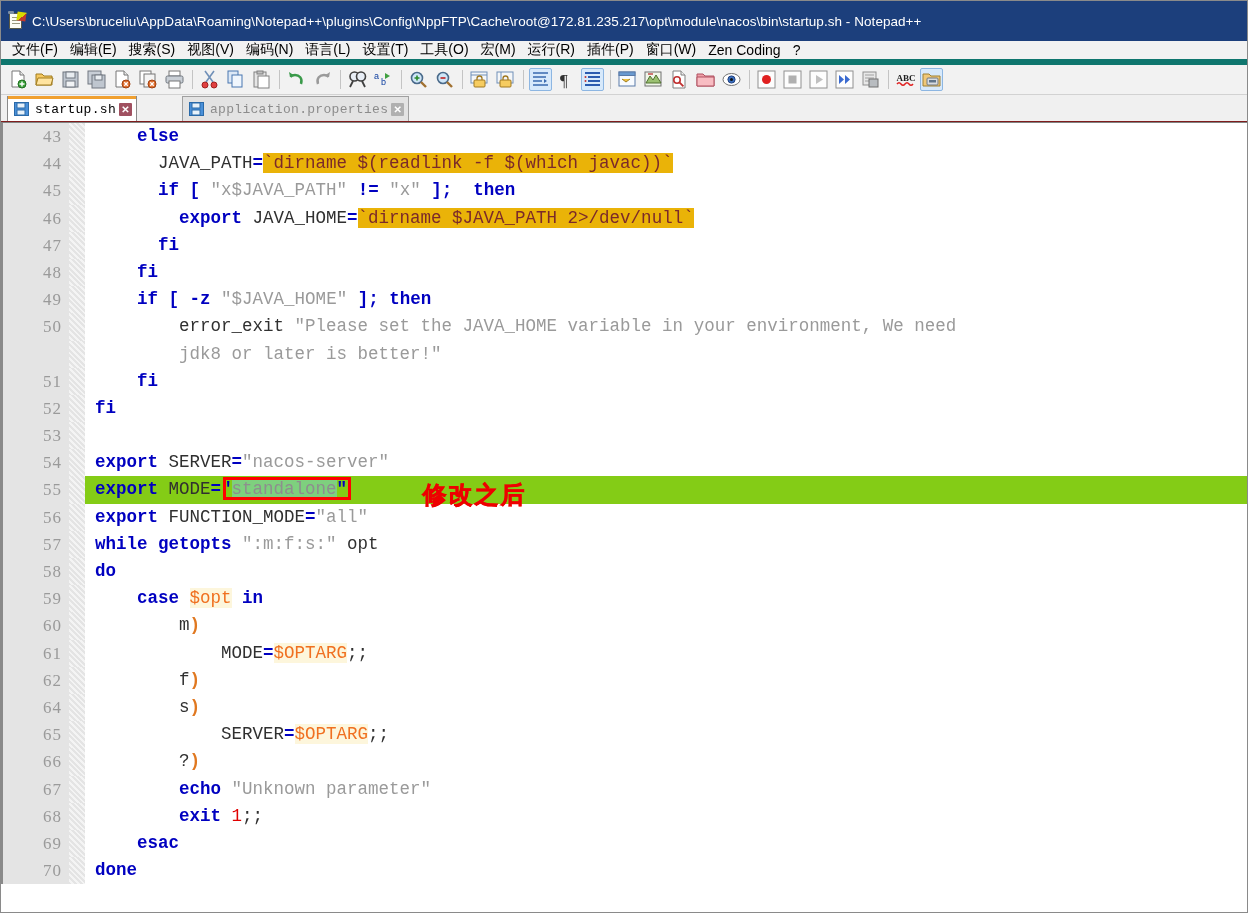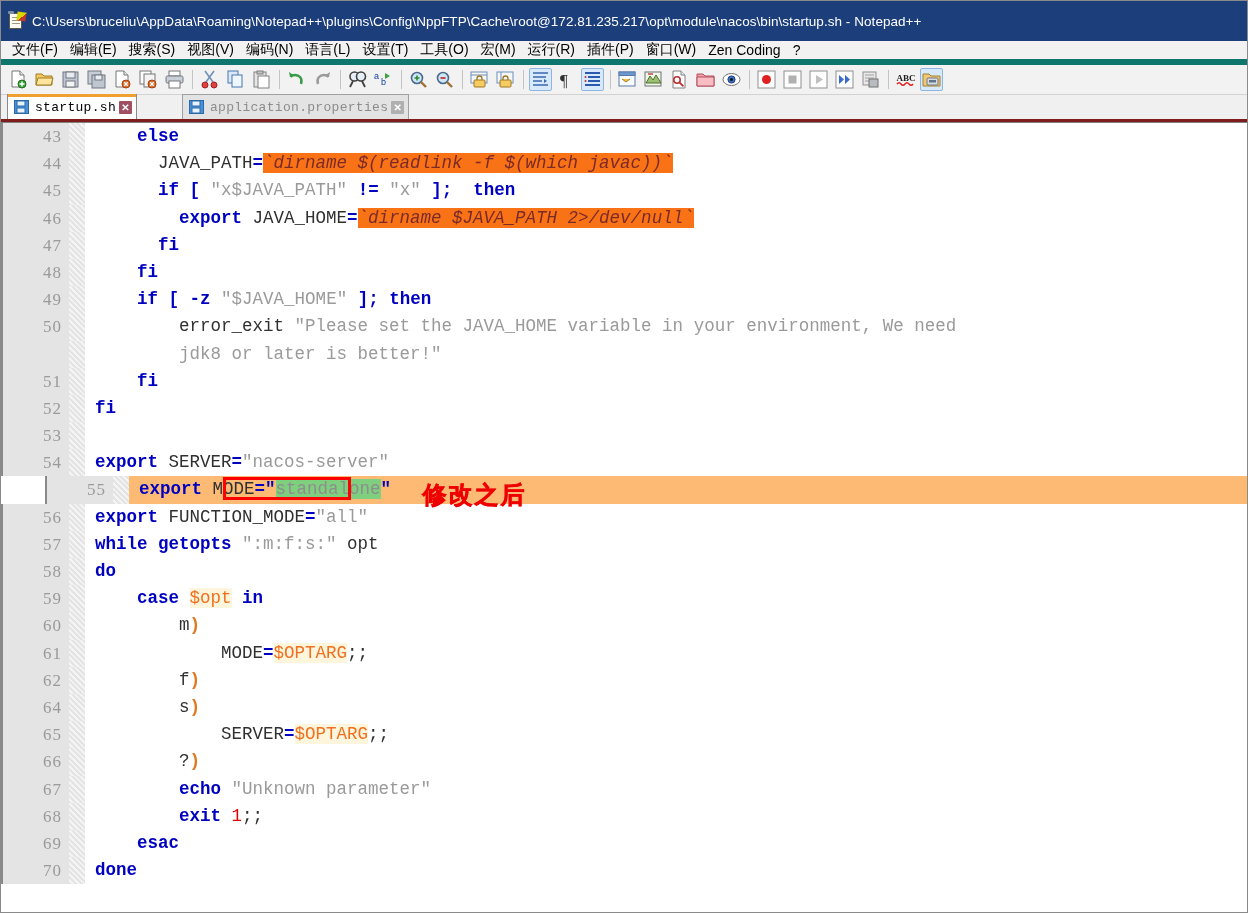--- a/index.html
+++ b/index.html
@@ -106,21 +106,21 @@
     flex: 0 0 auto;
   }
 
   
   .tabbar {
     height: 27px; min-height: 27px;
     background: #f0f0f0;
     display: flex; align-items: flex-end;
     padding-left: 6px;
     position: relative;
-    border-bottom: 3px solid #7f1d1d;
+    border-bottom: 1px solid #7f1d1d;
   }
   .tab {
     height: 25px;
     display: flex; align-items: center;
     padding: 0 4px 0 6px;
     font-family: "Liberation Mono", monospace;
     font-size: 13px;
     border: 1px solid #a0a0a0;
     border-bottom: none;
     position: relative;
@@ -175,21 +175,21 @@
     font-family: "Liberation Mono", "DejaVu Sans Mono", monospace;
     font-size: 17.5px;
     line-height: 27.2px;
   }
   .code-row {
     display: flex;
     height: 27.2px;
     align-items: stretch;
     white-space: pre;
   }
-  .code-row.cur { background: #fdba74; margin-left: 44px; }
+  .code-row.cur { background: #84cc16; }
   .gutter {
     width: 68px; min-width: 68px;
     background: #e4e4e4;
     color: #9a9a9a;
     text-align: right;
     padding-right: 7px;
     font-family: Liberation Serif, serif;
     font-size: 17px;
     line-height: 27.2px;
     letter-spacing: 1px;
@@ -208,21 +208,21 @@
     flex: 1 1 auto;
     white-space: pre;
     color: #000;
     overflow: visible;
   }
 
   
   .kw   { color: #0000c0; font-weight: bold; }
   .str  { color: #9a9a9a; }
   .plain{ color: #303030; }
-  .bt   { color: #7b2a2a; background: #f97316; font-style: italic; }
+  .bt   { color: #7b2a2a; background: #eab308; }
   .var  { color: #f07020; font-weight: normal; background: #fdf6dc; }
   .num  { color: #e00000; }
   .op   { color: #0000c0; font-weight: bold; }
   .paren{ color: #e07820; font-weight: bold; }
   .sel  { background: #7ed07e; color: #8e8e8e; }
   .quot { color: #0000c0; font-weight: bold; }
 
   
   .anno-box {
     position: absolute;

